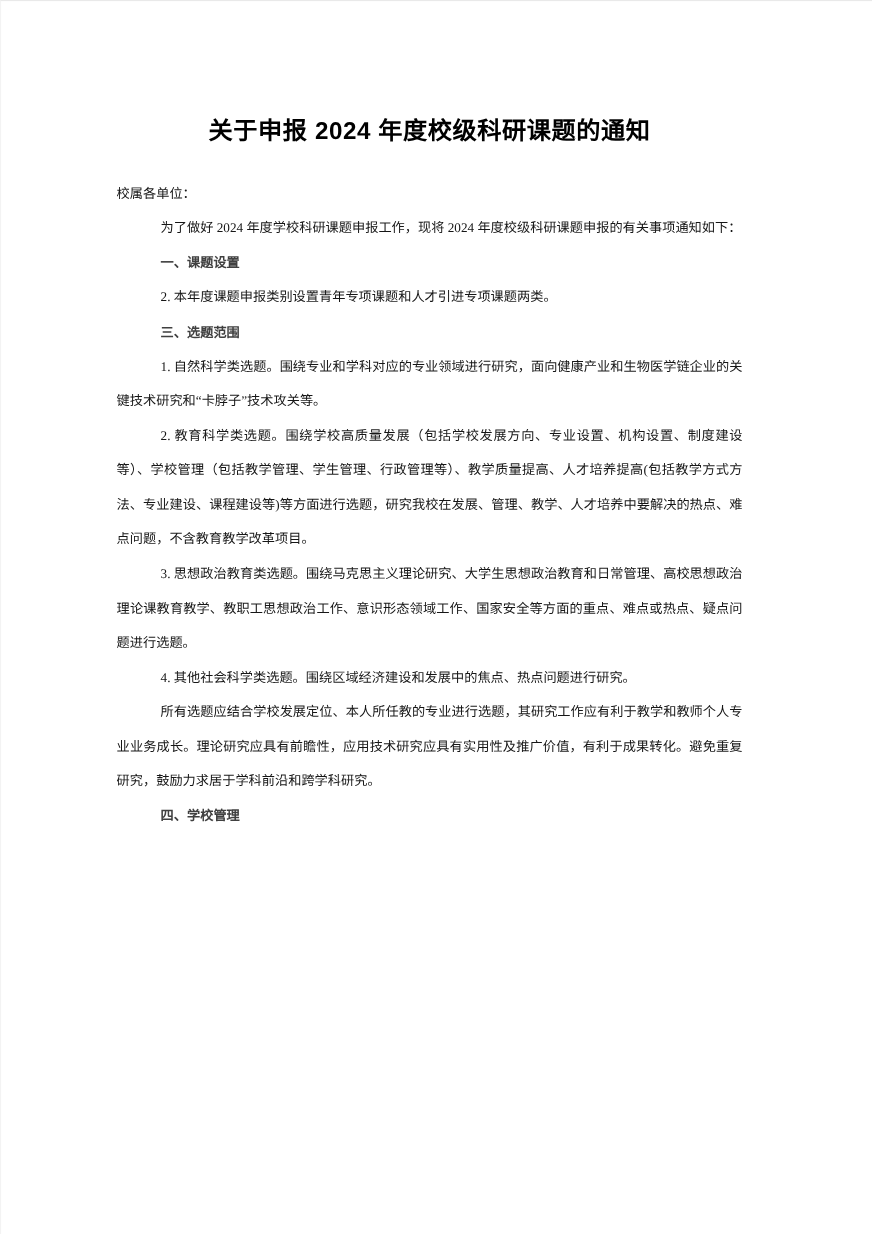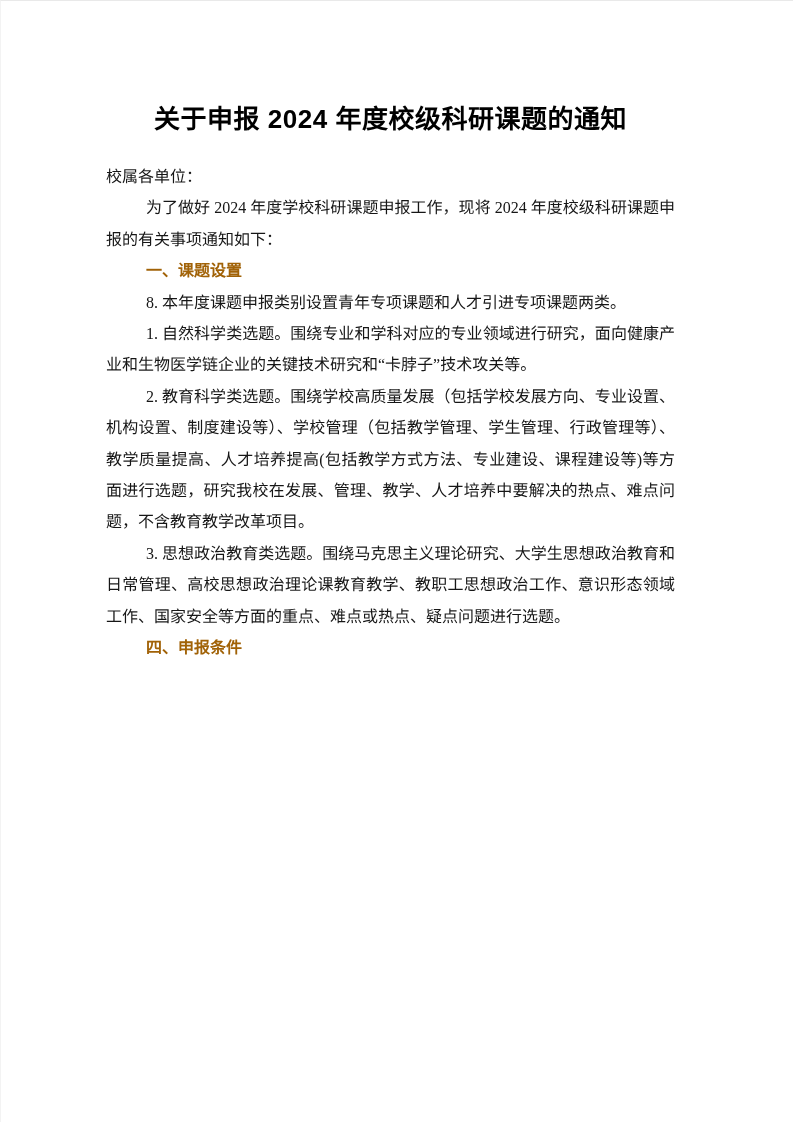--- a/index.html
+++ b/index.html
@@ -18,54 +18,57 @@
     overflow: hidden;
     font-family: "Liberation Serif", "DejaVu Serif", serif;
     color: #161616;
   }
   .doc {
     padding: 0 118px 0 105px;
   }
   .doc-title {
     font-family: "Liberation Sans", "DejaVu Sans", sans-serif;
     font-weight: 700;
-    font-size: 26px;
+    font-size: 22px;
     line-height: 30px;
     text-align: center;
     color: #000000;
     margin: 103px 0 27px 0;
     letter-spacing: 0.5px;
   }
   .doc p {
     margin: 0;
-    font-size: 16px;
+    font-size: 12px;
     line-height: 31.4px;
     text-align: justify;
     word-break: break-all;
   }
   .doc p.indent {
     text-indent: 40px;
   }
   .doc p.heading {
     font-weight: 700;
-    color: #a16207;
+    color: #404040;
     text-indent: 40px;
     font-family: Liberation Serif, serif;
   }
 </style>
 </head>
 <body>
 
 <div class="page">
   <div class="doc">
     <h1 class="doc-title">关于申报 2024 年度校级科研课题的通知</h1>
 
     <p>校属各单位：</p>
 
     <p class="indent">为了做好 2024 年度学校科研课题申报工作，现将 2024 年度校级科研课题申报的有关事项通知如下：</p>
     <p class="heading">一、课题设置</p>
-    <p class="indent">8. 本年度课题申报类别设置青年专项课题和人才引进专项课题两类。</p>
+    <p class="indent">2. 本年度课题申报类别设置青年专项课题和人才引进专项课题两类。</p>
+    <p class="heading">三、选题范围</p>
     <p class="indent">1. 自然科学类选题。围绕专业和学科对应的专业领域进行研究，面向健康产业和生物医学链企业的关键技术研究和“卡脖子”技术攻关等。</p>
     <p class="indent">2. 教育科学类选题。围绕学校高质量发展（包括学校发展方向、专业设置、机构设置、制度建设等）、学校管理（包括教学管理、学生管理、行政管理等）、教学质量提高、人才培养提高(包括教学方式方法、专业建设、课程建设等)等方面进行选题，研究我校在发展、管理、教学、人才培养中要解决的热点、难点问题，不含教育教学改革项目。</p>
     <p class="indent">3. 思想政治教育类选题。围绕马克思主义理论研究、大学生思想政治教育和日常管理、高校思想政治理论课教育教学、教职工思想政治工作、意识形态领域工作、国家安全等方面的重点、难点或热点、疑点问题进行选题。</p>
-    <p class="heading">四、申报条件</p>
+    <p class="indent">4. 其他社会科学类选题。围绕区域经济建设和发展中的焦点、热点问题进行研究。</p>
+    <p class="indent">所有选题应结合学校发展定位、本人所任教的专业进行选题，其研究工作应有利于教学和教师个人专业业务成长。理论研究应具有前瞻性，应用技术研究应具有实用性及推广价值，有利于成果转化。避免重复研究，鼓励力求居于学科前沿和跨学科研究。</p>
+    <p class="heading">四、学校管理</p>
   </div>
 </div>
 
 </body></html>

